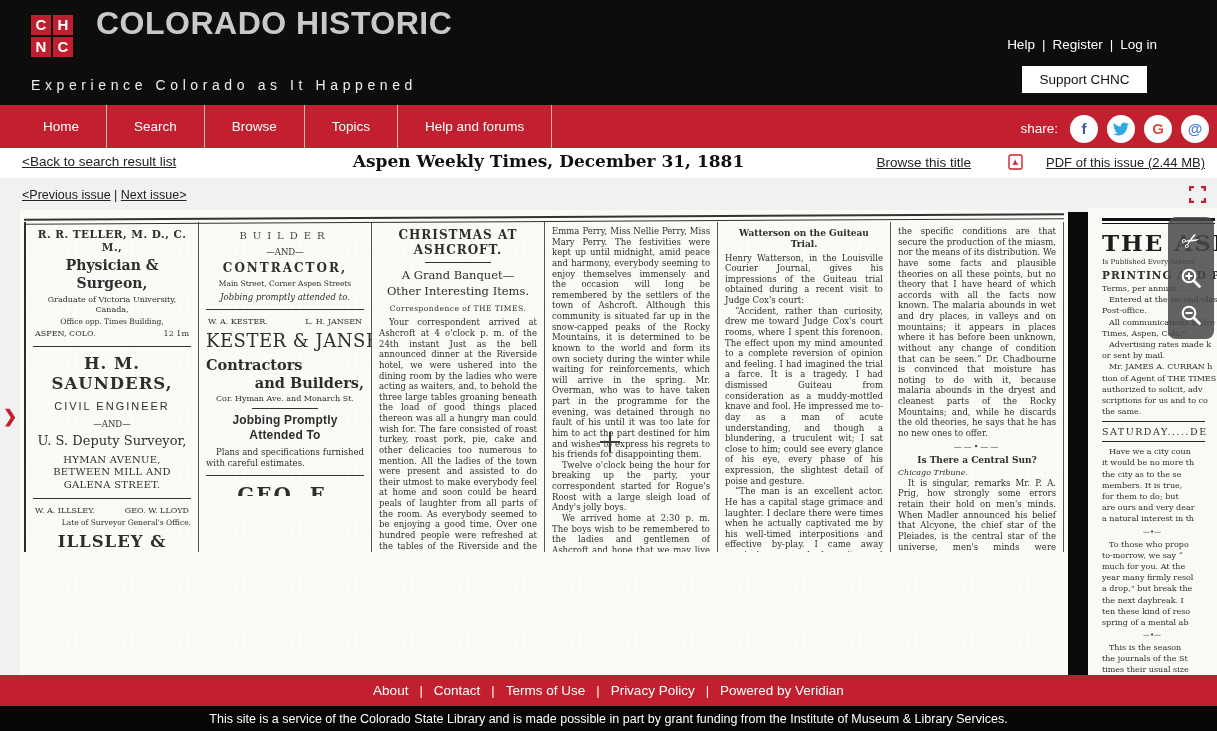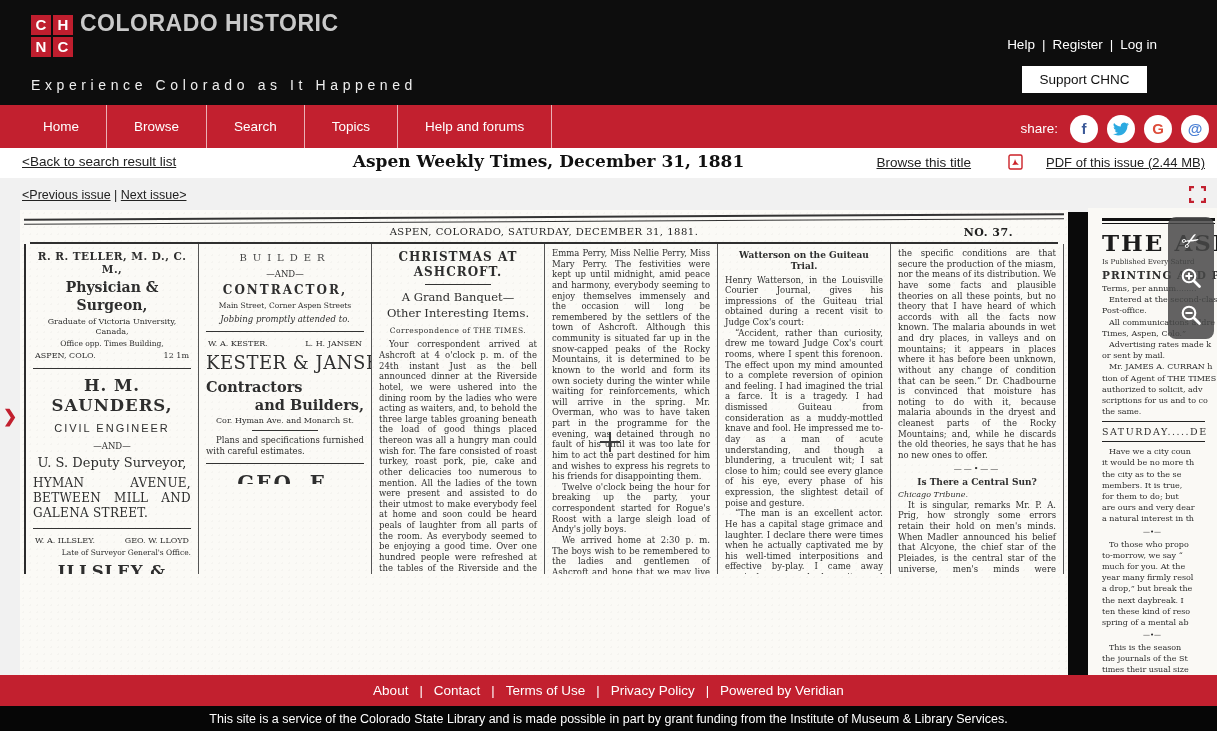--- a/index.html
+++ b/index.html
@@ -5,21 +5,21 @@
 <style>
   html,body{margin:0;padding:0;background:#fff;}
   .page{position:relative;width:1217px;height:731px;overflow:hidden;background:#fff;
         font-family:"Liberation Sans",sans-serif;}
   a{cursor:pointer;}
 
   
   .hdr{position:absolute;top:0;left:0;width:100%;height:105px;background:#0d0d0d;}
   .logo-grid{position:absolute;left:31px;top:15px;display:grid;grid-template-columns:20px 20px;gap:2px;cursor:pointer;}
   .logo-grid span{width:20px;height:20px;background:#bf1e2e;color:#fff;font-weight:bold;font-size:15px;line-height:20px;text-align:center;}
-  .logo-text{position:absolute;left:80px;top:9px;color:#c9c9c9;font-weight:700;font-size:23px;line-height:29px;letter-spacing:.5px;cursor:pointer;white-space:nowrap;}
+  .logo-text{position:absolute;left:96px;top:9px;color:#c9c9c9;font-weight:700;font-size:32px;line-height:29px;letter-spacing:.5px;cursor:pointer;white-space:nowrap;}
   .tagline{position:absolute;left:31px;top:77px;color:#efefef;font-size:14px;letter-spacing:4.6px;white-space:nowrap;}
   .acct{position:absolute;top:37px;right:60px;color:#fff;font-size:13.5px;}
   .acct a{color:#fff;text-decoration:none;}
   .acct .sep{margin:0 7px;}
   .support{position:absolute;top:66px;left:1022px;width:125px;height:27px;background:#fff;color:#111;
            font-size:13.5px;border:none;font-family:inherit;cursor:pointer;}
 
   
   .nav{position:absolute;top:105px;left:0;width:100%;height:43px;background:#c2202f;display:flex;align-items:stretch;}
   .nav-item{color:#fff;font-size:13.5px;display:flex;align-items:center;padding:0 27px;
@@ -66,21 +66,21 @@
   .s1{text-align:center;font-size:8px;margin:2px 0;}
   .s2{text-align:center;font-size:7.5px;margin:2px 0;}
   .s2l{font-size:7.5px;text-align:right;}
   .two{display:flex;justify-content:space-between;font-size:8px;padding:0 2px;margin:2px 0;}
   .r{border-top:1px solid #333;margin:7px 0;}
   .sr{width:42%;margin:4px auto;border-top:1px solid #333;}
   .big{text-align:center;font-size:16.5px;font-weight:700;letter-spacing:1px;margin:5px 0;}
   .med{text-align:center;font-size:11px;letter-spacing:2px;font-family:"Liberation Sans",sans-serif;margin:5px 0;}
   .and{text-align:center;font-size:8.5px;margin:4px 0;}
   .t3{text-align:center;font-size:13px;margin:4px 0;}
-  .tiny{font-size:12px;letter-spacing:.3px;margin:2px 0;}
+  .tiny{text-align:center;font-size:10px;letter-spacing:.3px;margin:2px 0;}
   .med3{text-align:center;font-size:12px;font-weight:700;font-family:"Liberation Sans",sans-serif;letter-spacing:.2px;margin:4px 0;}
   .med4{text-align:center;font-size:12px;font-weight:700;letter-spacing:2px;margin:3px 0;}
   .it{text-align:center;font-style:italic;font-size:8.5px;margin:3px 0;}
   .out{text-align:center;font-size:10px;letter-spacing:6px;color:#444;margin:4px 0;}
   .huge{text-align:center;font-size:18px;letter-spacing:.5px;margin:3px 0;white-space:nowrap;}
   .lft{text-align:left;font-size:14.5px;font-weight:700;}
   .rgt{text-align:right;font-size:14.5px;font-weight:700;}
   .p{text-indent:10px;}
   .pn{text-indent:0;}
   .hl{text-align:center;font-size:12px;font-weight:700;letter-spacing:1px;margin-top:2px;}
@@ -139,22 +139,22 @@
     </div>
     <div class="tagline">Experience Colorado as It Happened</div>
     <div class="acct">
       <a>Help</a><span class="sep">|</span><a>Register</a><span class="sep">|</span><a>Log in</a>
     </div>
     <button class="support">Support CHNC</button>
   </header>
 
   <nav class="nav">
     <a class="nav-item">Home</a>
+    <a class="nav-item">Search</a>
     <a class="nav-item">Browse</a>
-    <a class="nav-item">Search</a>
     <a class="nav-item">Topics</a>
     <a class="nav-item">Help and forums</a>
     <div class="share">
       <span class="share-label">share:</span>
       <span class="circ">
           <b id="fb-glyph" style="color: rgb(59, 89, 152);">f</b>
         </span>
       <span class="circ">
         <svg id="tw-bird" width="16" height="14" viewBox="0 0 24 20">
             <path d="M23.95 2.57c-.88.39-1.83.65-2.82.77a4.93 4.93 0 0 0 2.16-2.72c-.95.56-2 .97-3.13 1.19A4.92 4.92 0 0 0 11.78 6.29 13.97 13.97 0 0 1 1.64 1.16a4.92 4.92 0 0 0 1.52 6.57c-.8-.03-1.56-.25-2.22-.62v.06a4.92 4.92 0 0 0 3.95 4.83c-.42.11-.86.17-1.3.17-.32 0-.63-.03-.93-.09a4.93 4.93 0 0 0 4.6 3.42A9.87 9.87 0 0 1 0 17.54a13.94 13.94 0 0 0 7.55 2.21c9.06 0 14.01-7.5 14.01-14.01 0-.21 0-.42-.02-.63a10 10 0 0 0 2.41-2.54z" fill="#2caae1"></path>
@@ -193,24 +193,20 @@
         <path d="M1 5 V1 H5"></path>
           <path d="M12 1 H16 V5"></path>
           <path d="M16 12 V16 H12"></path>
           <path d="M5 16 H1 V12"></path>
       </svg>
     </div>
     <div class="chev">❯</div>
 
     <div class="sheet1">
       <div class="mastrule"></div>
-      <div class="dateline">
-        <span>ASPEN, COLORADO, SATURDAY, DECEMBER 31, 1881.</span>
-        <span class="issueno">NO. 37.</span>
-      </div>
       <div class="cols" id="np-cols">
           <div class="np-col">
             <div class="blk t1">R. R. TELLER, M. D., C. M.,</div>
             <div class="blk t2">Physician &amp; Surgeon,</div>
             <div class="blk s1">Graduate of Victoria University, Canada,</div>
             <div class="blk s2">Office opp. Times Building,</div>
             <div class="blk two">
               <span>ASPEN, COLO.</span>
               <span>12 1m</span>
             </div>
@@ -237,20 +233,21 @@
             <div class="blk r"></div>
             <div class="blk two">
               <span>W. A. KESTER.</span>
               <span>L. H. JANSEN</span>
             </div>
             <div class="blk huge">KESTER &amp; JANSEN</div>
             <div class="blk lft">Contractors</div>
             <div class="blk rgt">and Builders,</div>
             <div class="blk s1">Cor. Hyman Ave. and Monarch St.</div>
             <div class="blk sr"></div>
+            <div class="blk med3">Jobbing Promptly Attended To</div>
             <div class="blk p">Plans and specifications furnished with careful estimates.</div>
             <div class="blk r"></div>
             <div class="blk cut">GEO. F. KING &amp; Co</div>
           </div>
           <div class="np-col">
             <div class="blk hl">CHRISTMAS AT ASHCROFT.</div>
             <div class="blk sr"></div>
             <div class="blk sub">A Grand Banquet—Other Interesting Items.</div>
             <div class="blk cr">Correspondence of THE TIMES.</div>
             <div class="blk p">Your correspondent arrived at Ashcroft at 4 o'clock p. m. of the 24th instant  Just as the bell announced dinner at the Riverside hotel, we were ushered into the dining room by the ladies who were acting as waiters, and, to behold the three large tables groaning beneath the load of good things placed thereon was all a hungry man could wish for. The fare consisted of roast turkey, roast pork, pie, cake and other delicacies too numerous to mention.  All the ladies of the town were present and assisted to do their utmost to make everybody feel at home and soon could be heard peals of laughter from all parts of the room.  As everybody seemed to be enjoying a good time.  Over one hundred people were refreshed at the tables of the Riverside and the occasion will long be remembered by the participants of the first Christmas dinner of Ashcroft.  Too much cannot be said in praise of the ladies of this town for their energy and</div>

